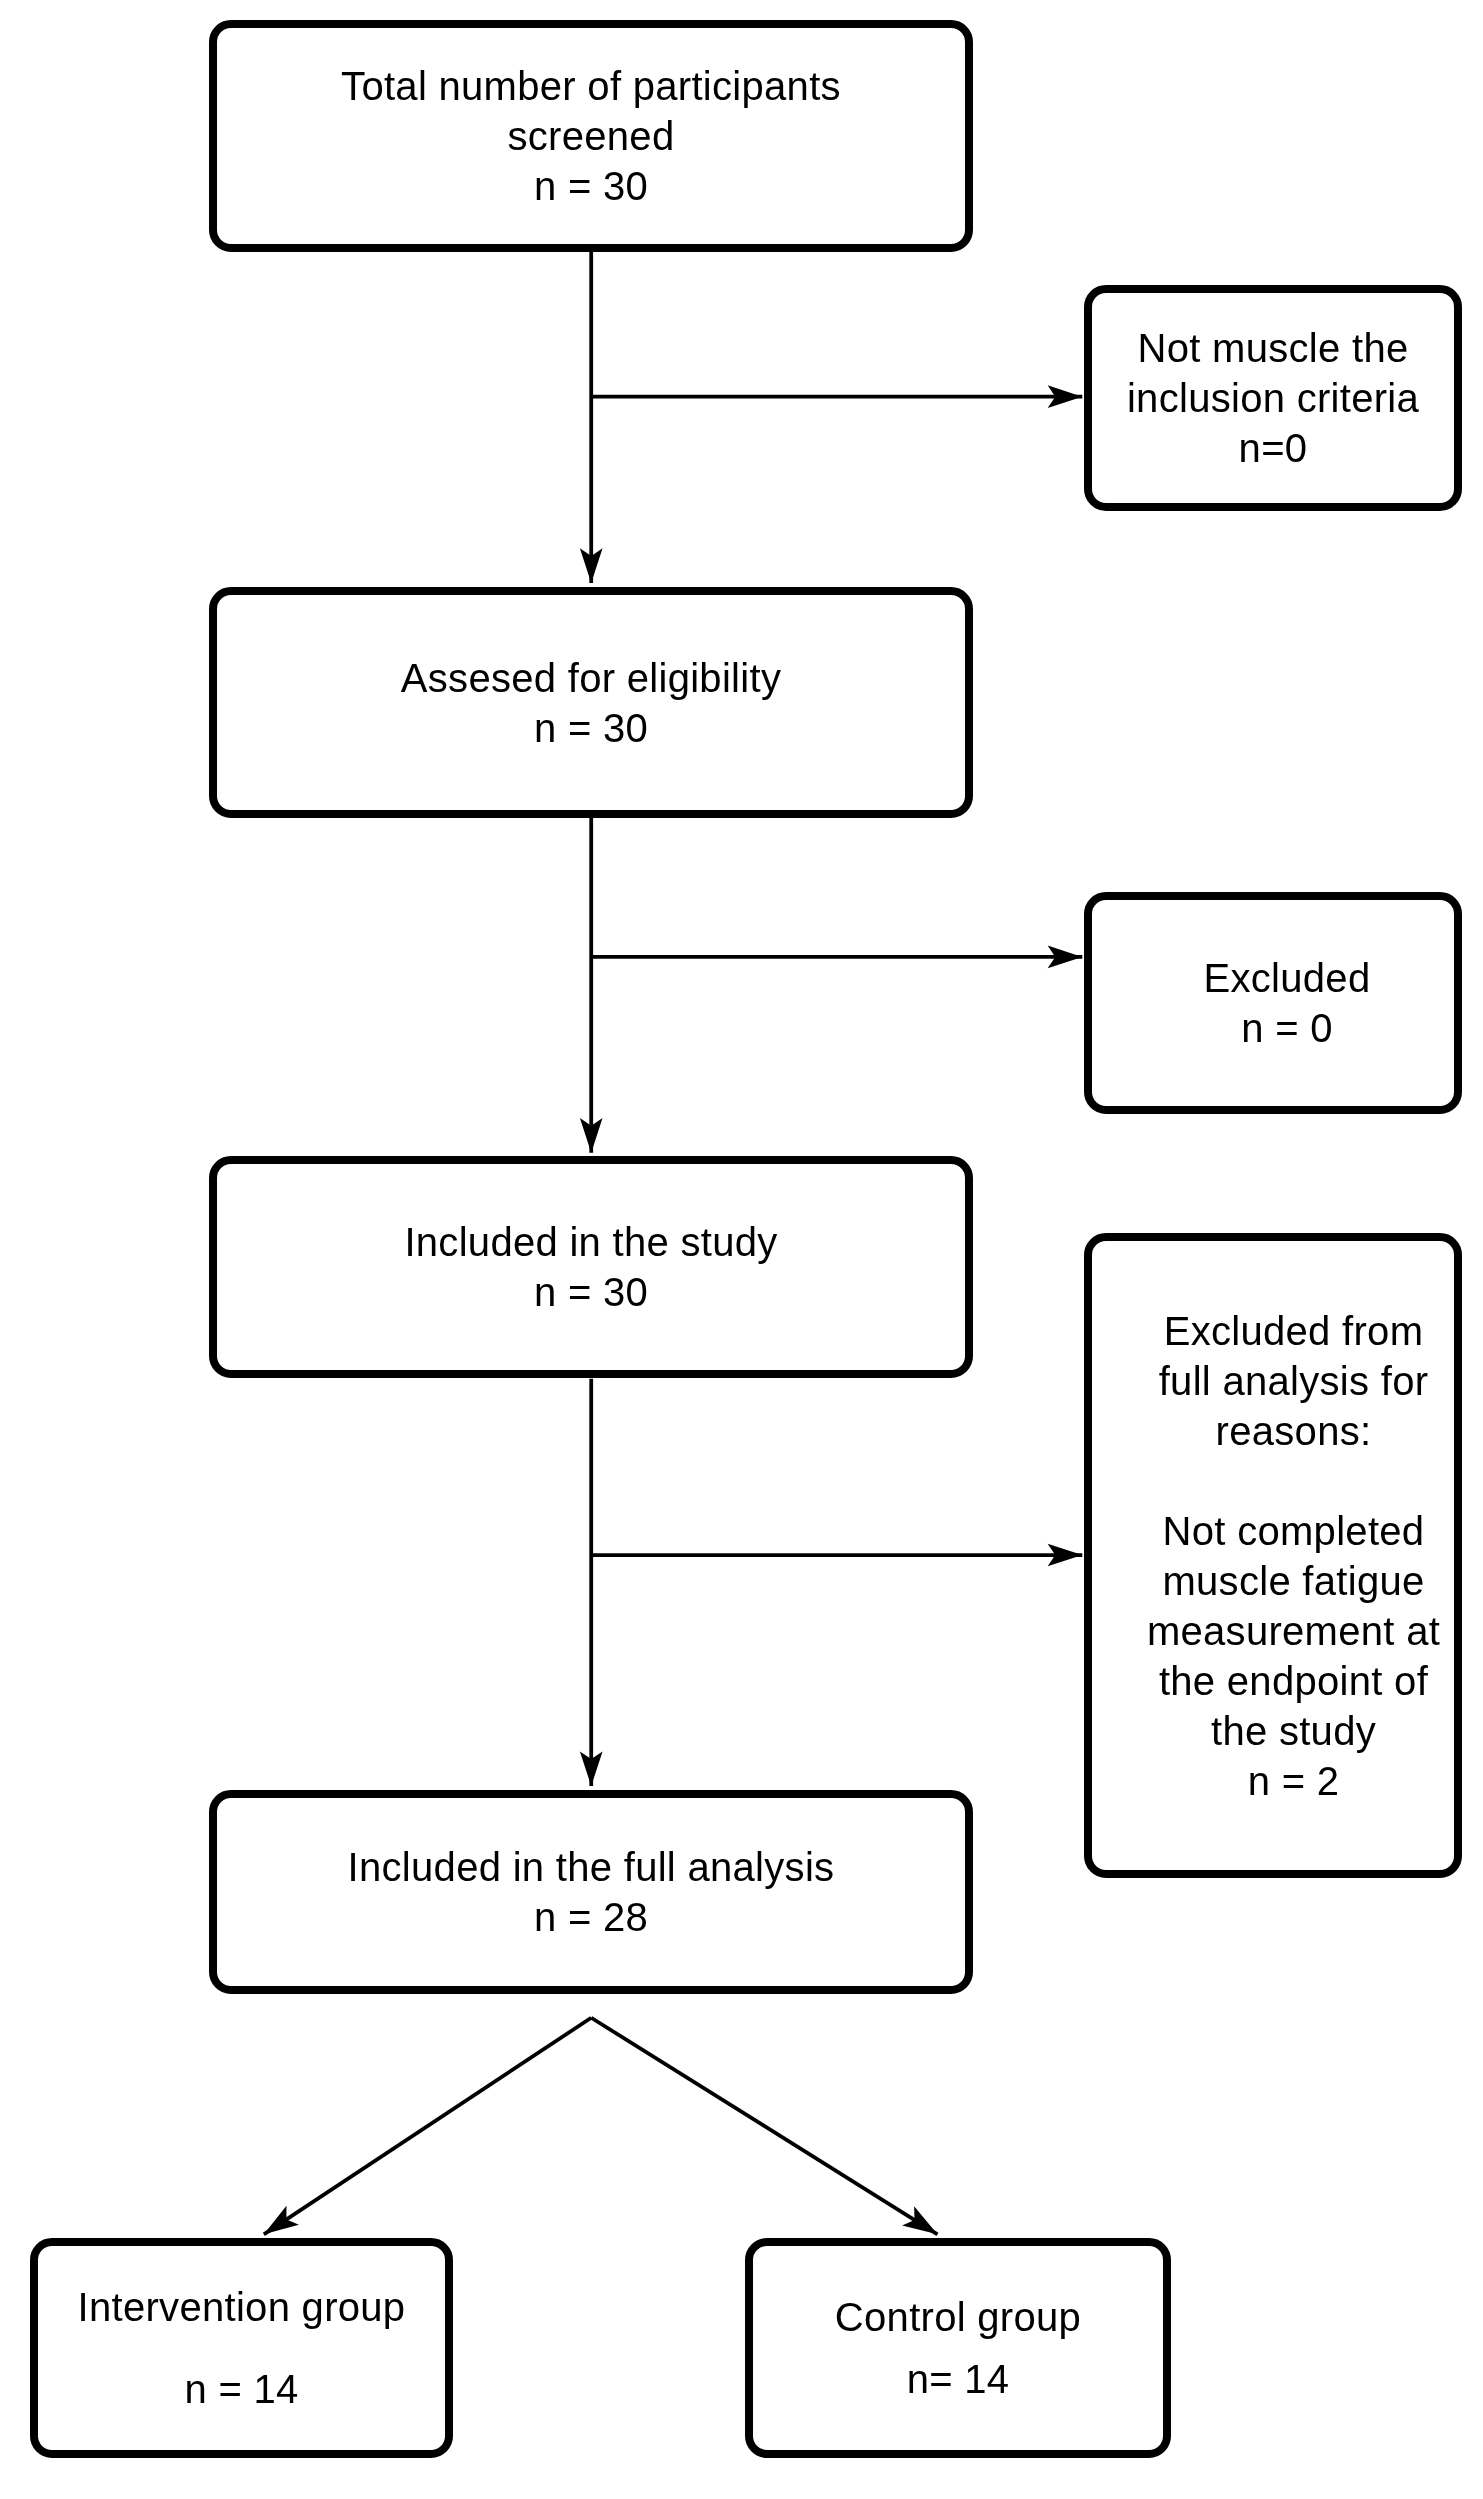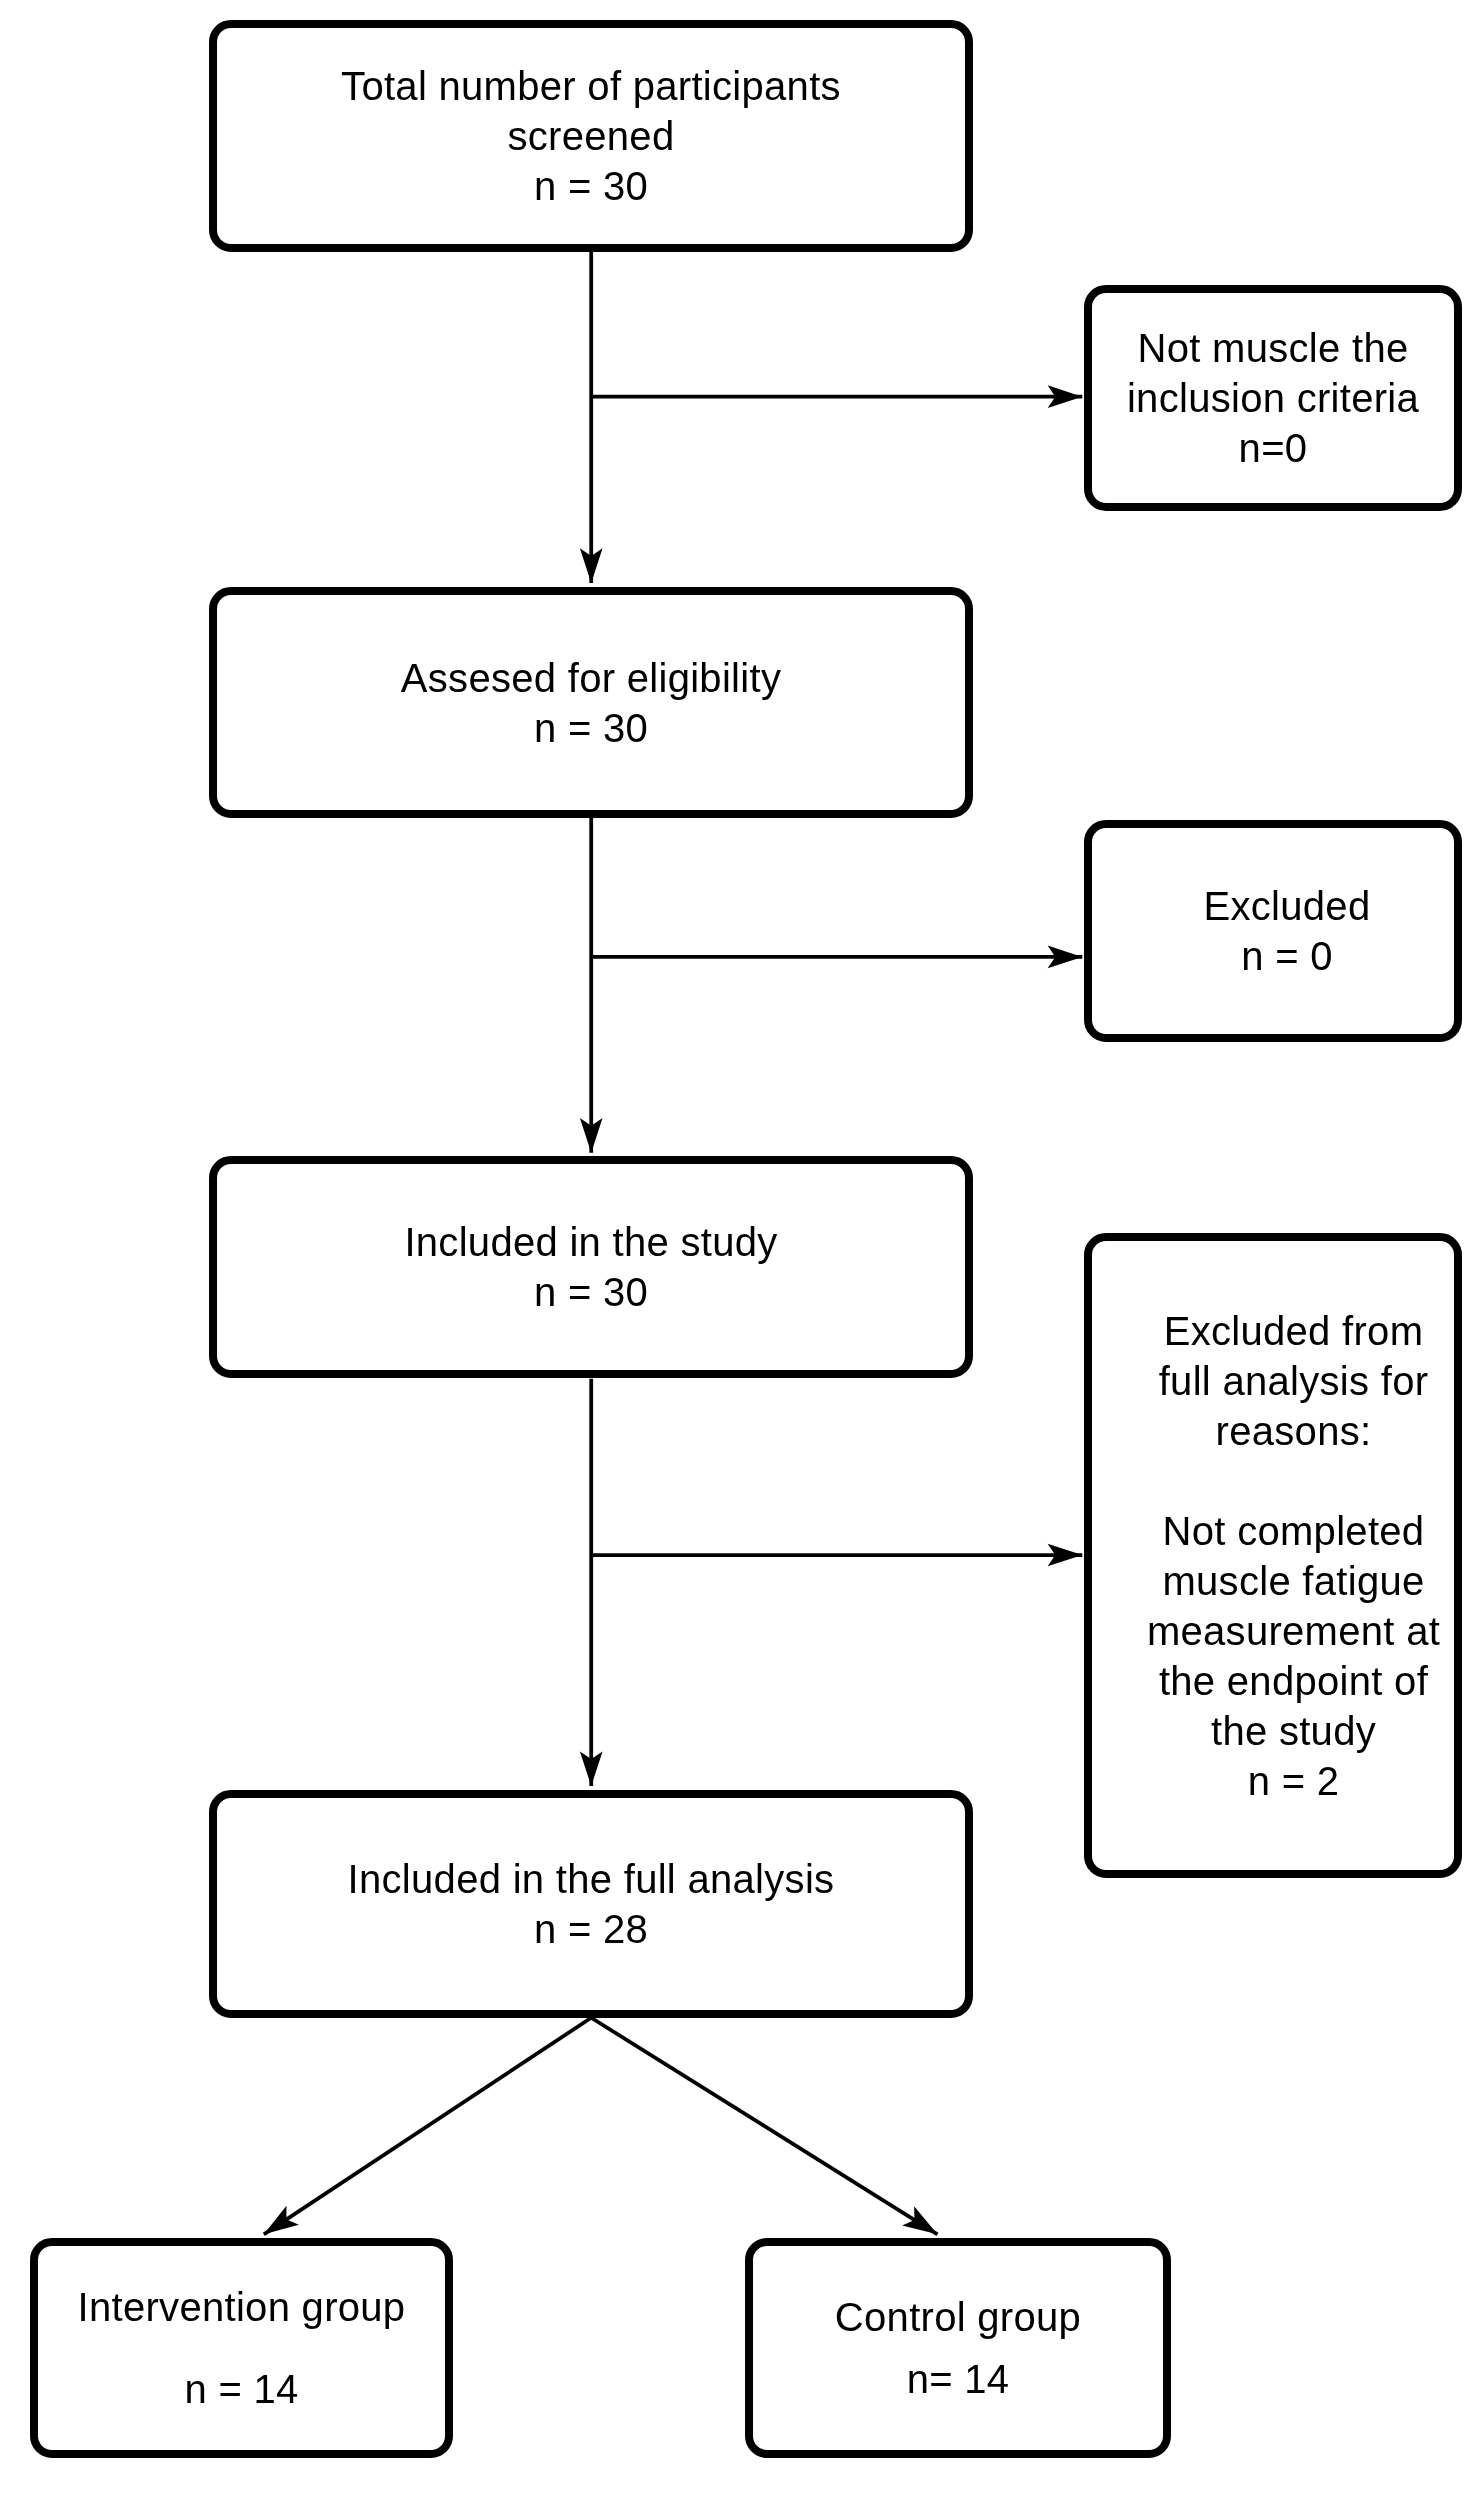--- a/index.html
+++ b/index.html
@@ -30,24 +30,24 @@
     text-align: center;
     font-size: 40px;
     line-height: 50px;
     letter-spacing: 0.3px;
   }
   .flow-box .line { line-height: 50px; white-space: pre; }
   
   .b-screened            { left: 209px;  top: 20px;   width: 764px; height: 232px; }
   .b-assessed            { left: 209px;  top: 587px;  width: 764px; height: 231px; }
   .b-included-study      { left: 209px;  top: 1156px; width: 764px; height: 222px; }
-  .b-included-full       { left: 209px;  top: 1790px; width: 764px; height: 228px; }
+  .b-included-full       { left: 209px;  top: 1790px; width: 764px; height: 204px; }
   
   .b-not-meeting         { left: 1084px; top: 285px;  width: 378px;  height: 226px; }
-  .b-excluded            { left: 1084px; top: 820px; width: 378px;  height: 222px; padding-left: 28px; }
+  .b-excluded            { left: 1084px; top: 892px; width: 378px;  height: 222px; padding-left: 28px; }
   .b-excluded-full       { left: 1084px; top: 1233px; width: 378px;  height: 645px; padding-left: 41px; }
   
   .b-intervention        { left: 30px;   top: 2238px; width: 423px;  height: 220px; gap: 32px; }
   .b-control             { left: 745px; top: 2238px; width: 426px;  height: 220px; gap: 12px; }
 </style>
 </head>
 <body>
 
 <div class="canvas">
 

